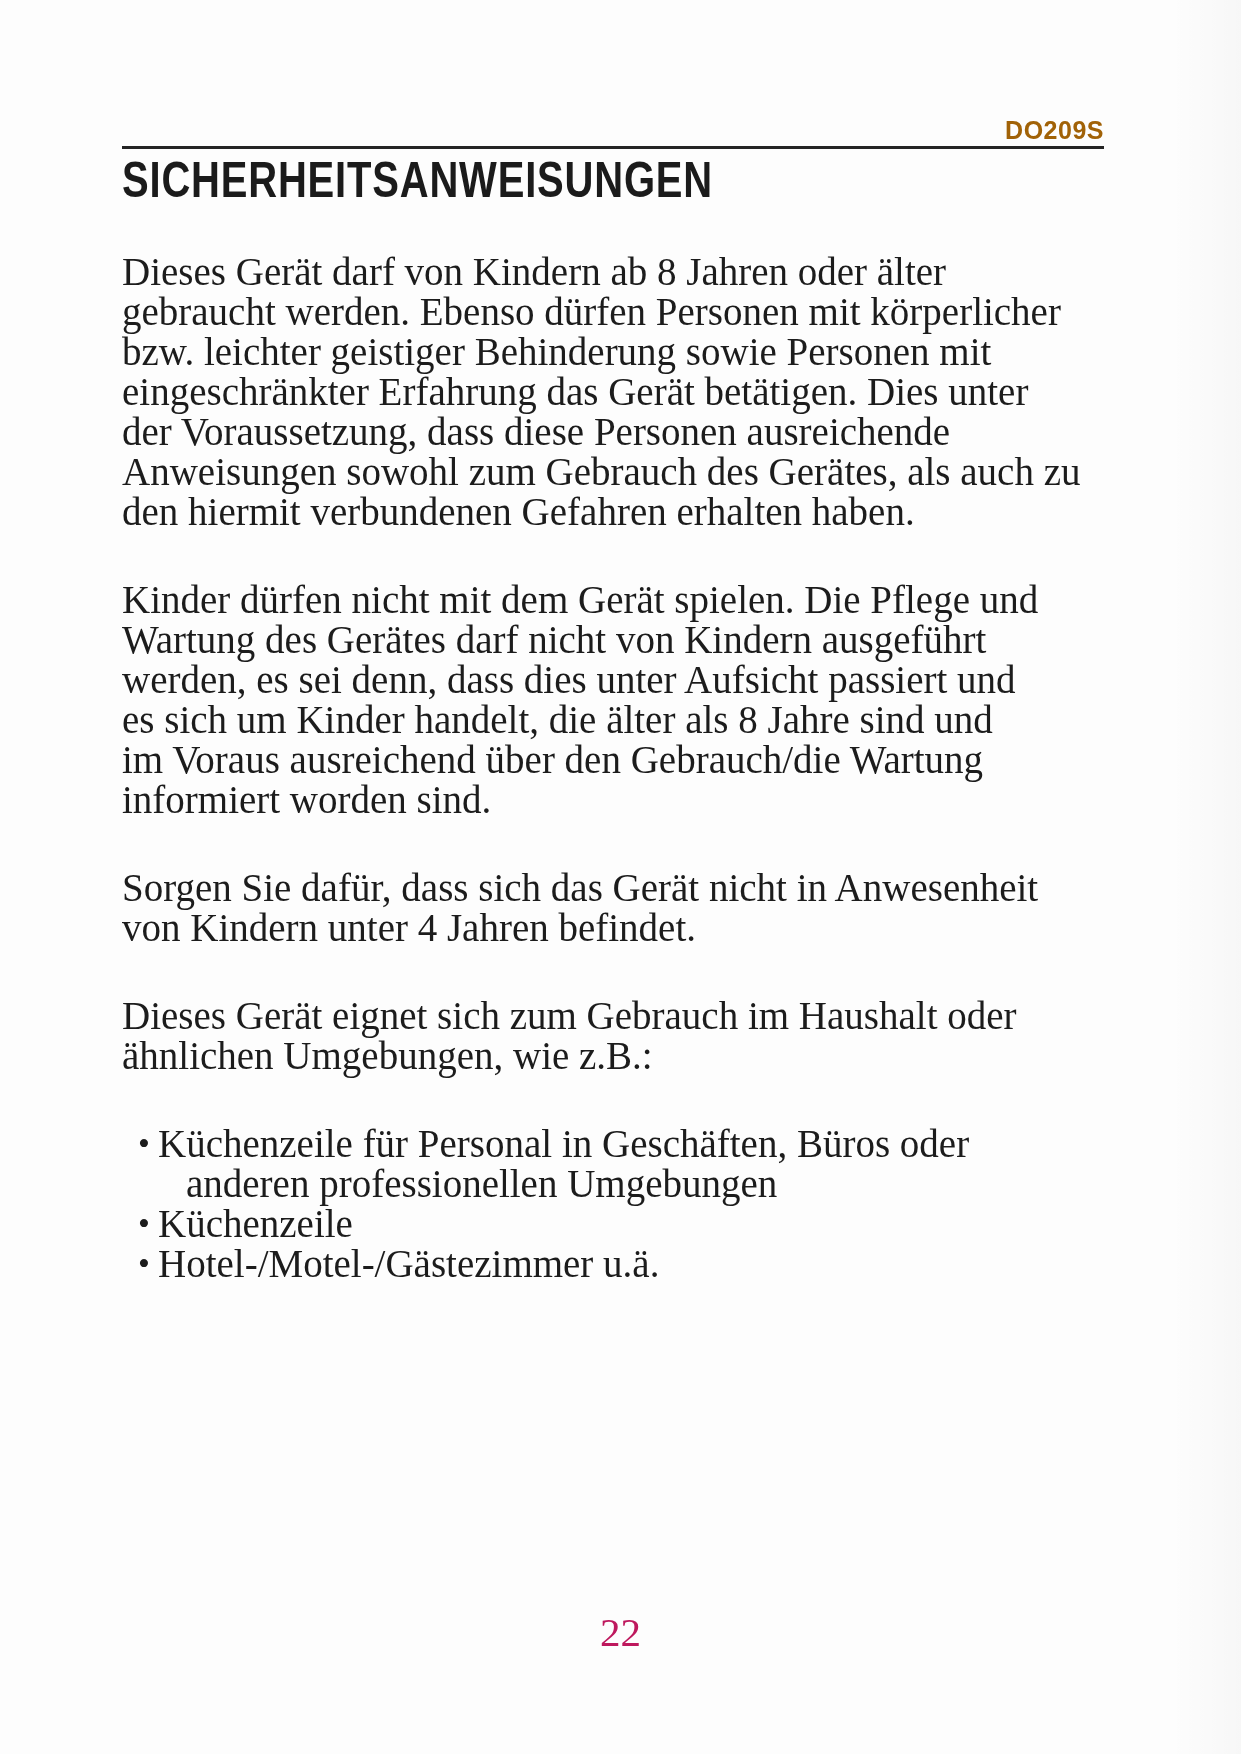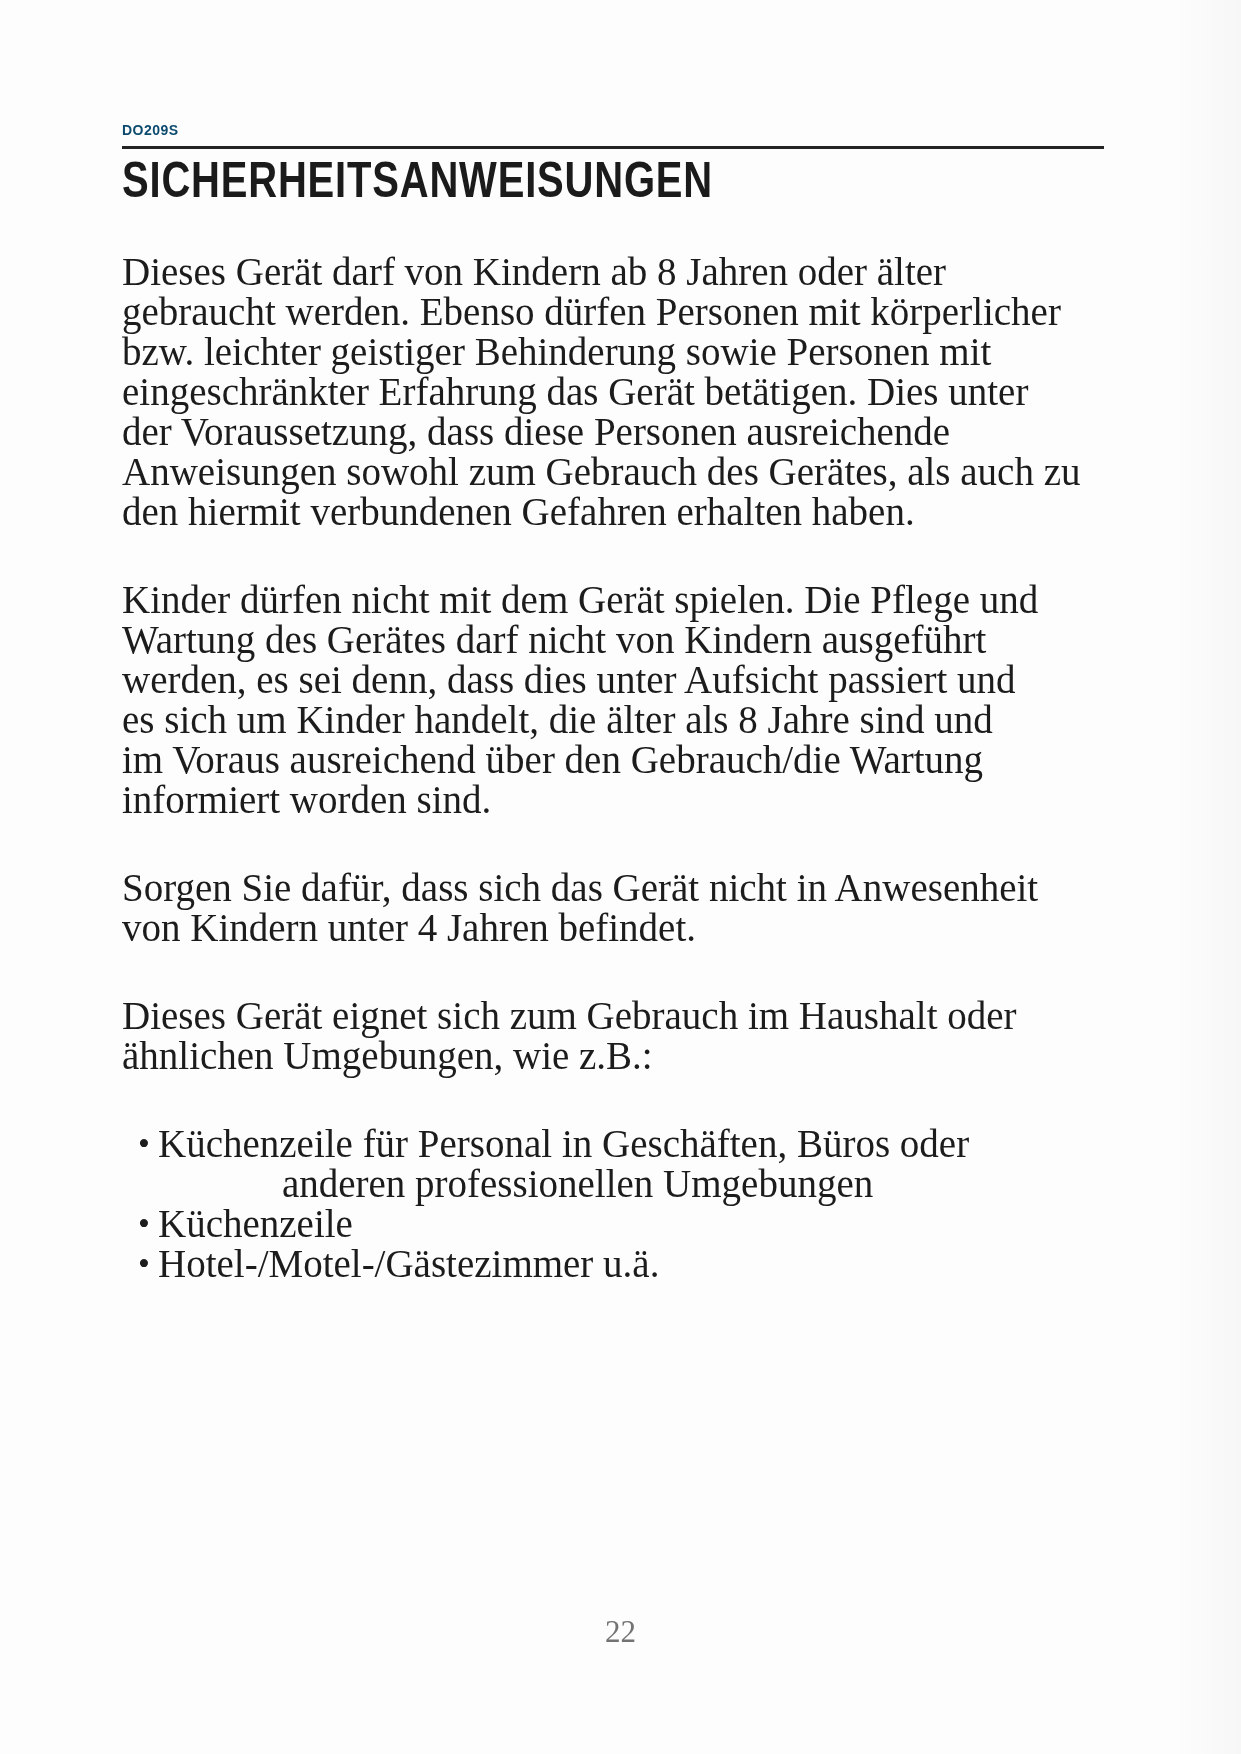--- a/index.html
+++ b/index.html
@@ -29,24 +29,25 @@
 
   .page-header {
     position: absolute;
     left: 122px;
     top: 118px;
     width: 982px;
   }
   .model-code {
     font-family: "Liberation Sans", sans-serif;
     font-weight: bold;
-    font-size: 14px;
+    font-size: 25px;
     line-height: 24px;
     letter-spacing: 0.5px;
-    color: #0c4a6e;
+    color: #a16207;
+    text-align: right;
   }
   .header-rule {
     height: 3px;
     background: #242424;
     margin-top: 4px;
   }
   .page-title {
     margin: 9px 0 0 0;
     font-family: "Liberation Sans", sans-serif;
     font-weight: bold;
@@ -83,34 +84,33 @@
   }
   .bullet-marker {
     flex: 0 0 20px;
     width: 20px;
     font-size: 34px;
   }
   .bullet-text {
     white-space: pre-line;
     padding-left: 28px;
     text-indent: -28px;
-    text-align: center;
   }
 
   .page-footer {
     position: absolute;
     left: 0;
     top: 1614px;
     width: 1241px;
     text-align: center;
   }
   .page-number {
-    font-size: 31px;
+    font-size: 41px;
     line-height: 36px;
-    color: #737373;
+    color: #be185d;
   }
 </style>
 </head>
 <body>
 
 <div class="page">
 
   <header class="page-header">
     <div class="model-code">DO209S</div>
     <div class="header-rule"></div>

